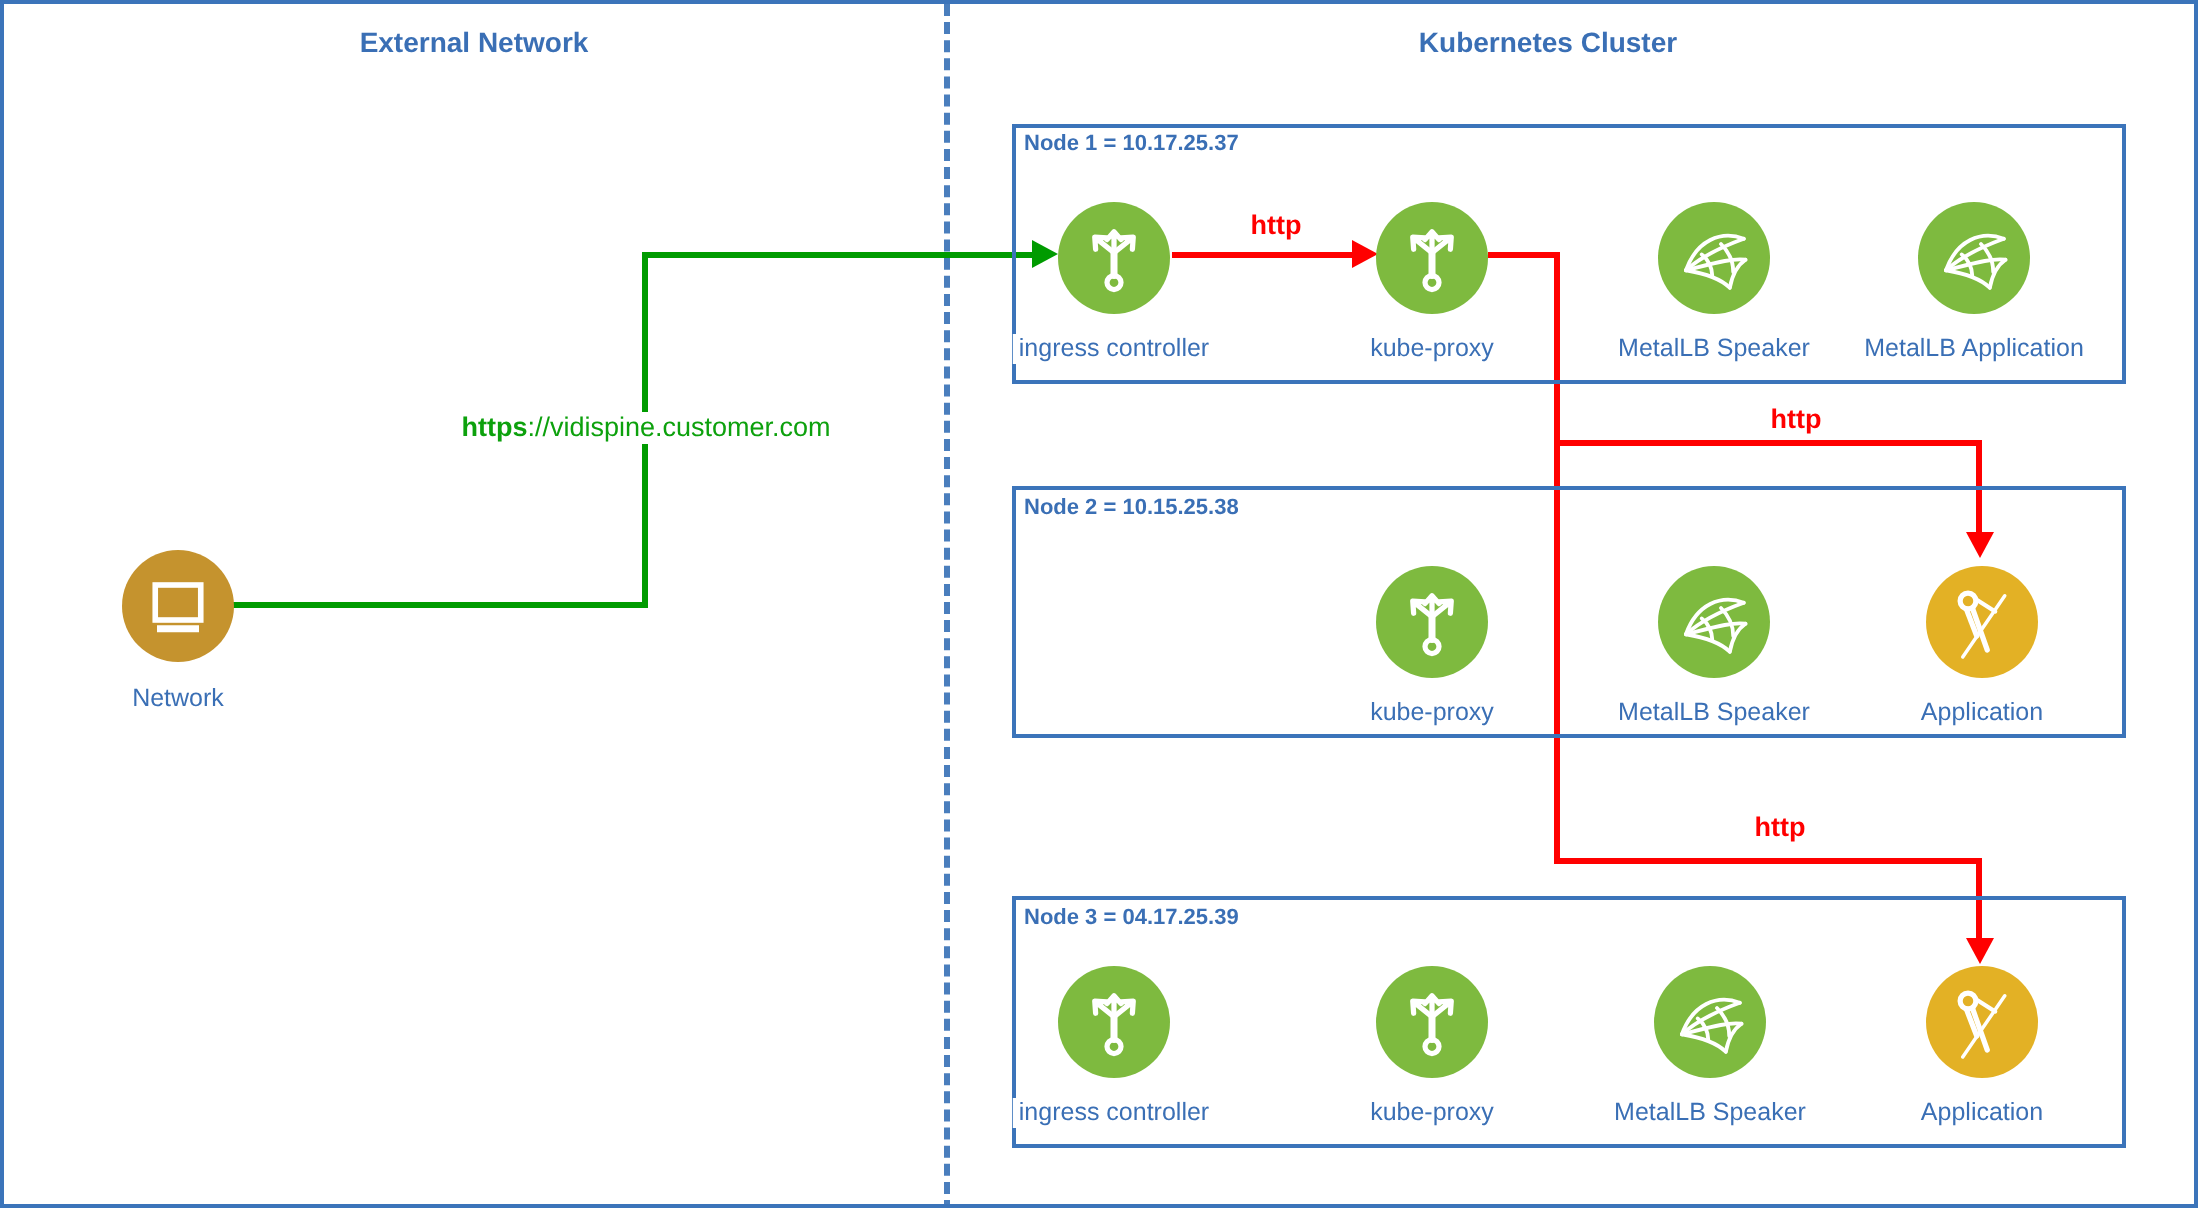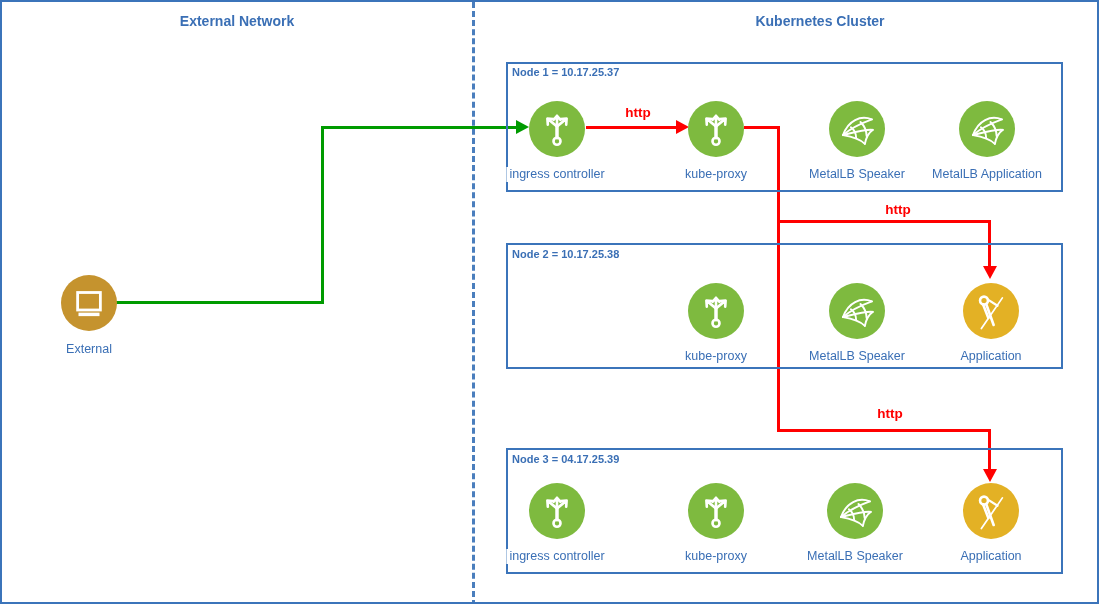--- a/index.html
+++ b/index.html
@@ -88,27 +88,30 @@
   }
   .https-label b{font-weight:bold;}
   svg{display:block;}
 </style>
 </head>
 <body>
 
 <div id="diagram">
 
   <div class="section-title" style="left:235px;top:11px;">External Network</div>
-  <div class="section-title" style="left:818px;top:11px;">Kubernetes Cluster</div>
+  <div class="section-title" style="left:772px;top:11px;">Kubernetes Cluster</div>
   <div class="divider"></div>
 
   <div class="line green-line" style="left:114px;top:299px;width:208px;height:3px;"></div>
   <div class="line green-line" style="left:319px;top:124px;width:3px;height:178px;"></div>
   <div class="line green-line" style="left:319px;top:124px;width:195px;height:3px;"></div>
   <div class="arrow-right ar-green" style="left:514px;top:118px;"></div>
+  <div class="https-label" style="left:321px;top:204px;">
+    <b>https</b><span>://vidispine.customer.com</span>
+  </div>
 
   <div class="line red-line" style="left:584px;top:124px;width:92px;height:3px;"></div>
   <div class="arrow-right ar-red" style="left:674px;top:118px;"></div>
   <div class="http-label" style="left:636px;top:103px;">http</div>
 
   <div class="line red-line" style="left:742px;top:124px;width:36px;height:3px;"></div>
   <div class="line red-line" style="left:775px;top:124px;width:3px;height:306px;"></div>
 
   <div class="line red-line" style="left:775px;top:218px;width:213px;height:3px;"></div>
   <div class="line red-line" style="left:986px;top:218px;width:3px;height:46px;"></div>
@@ -121,21 +124,21 @@
   <div class="http-label" style="left:888px;top:404px;">http</div>
 
   <div class="icon-circle gold-browser-bg" style="left:59px;top:273px;">
     <svg viewBox="0 0 48 48" width="42" height="42">
       <g fill="none" stroke="#ffffff" stroke-width="3.2">
         <rect x="11" y="12" width="26" height="20"></rect>
         <path d="M12 37 L36 37" stroke-width="4"></path>
       </g>
     </svg>
   </div>
-  <div class="comp-label" style="left:87px;top:340px;">External</div>
+  <div class="comp-label" style="left:87px;top:340px;">Network</div>
 
   <div class="node-box" style="top:60px;height:130px;"></div>
   <div class="node-title" style="left:510px;top:64px;">Node 1 = 10.17.25.37</div>
 
   <div class="icon-circle green-bg" style="left:527px;top:99px;">
     <svg viewBox="0 0 48 48" width="42" height="42">
         <g fill="none" stroke="#ffffff" stroke-width="3" stroke-linecap="round" stroke-linejoin="round">
       <circle cx="24" cy="38" r="4"></circle>
           <path d="M24 34 L24 21" stroke-width="4"></path>
       <path d="M24 21 L24 9 M20 13.5 L24 9 L28 13.5"></path>
@@ -183,21 +186,21 @@
           <path d="M8 31 C20 33, 28 36, 33 41"></path>
       <path d="M17 22 C21 25, 23 30, 23 34"></path>
           <path d="M28 16 C33 21, 35 27, 35 32"></path>
       <path d="M33 41 C34 36, 36 29, 42 25"></path>
     </g>
       </svg>
   </div>
   <div class="comp-label" style="left:985px;top:165px;">MetalLB Application</div>
 
   <div class="node-box" style="top:241px;height:126px;"></div>
-  <div class="node-title" style="left:510px;top:246px;">Node 2 = 10.17.25.38</div>
+  <div class="node-title" style="left:510px;top:246px;">Node 2 = 10.15.25.38</div>
 
   <div class="icon-circle green-bg" style="left:686px;top:281px;">
     <svg viewBox="0 0 48 48" width="42" height="42">
         <g fill="none" stroke="#ffffff" stroke-width="3" stroke-linecap="round" stroke-linejoin="round">
       <circle cx="24" cy="38" r="4"></circle>
           <path d="M24 34 L24 21" stroke-width="4"></path>
       <path d="M24 21 L24 9 M20 13.5 L24 9 L28 13.5"></path>
       <path d="M24 21 L13.5 12.5 M13.5 19 L13 12 L20 12.5"></path>
       <path d="M24 21 L34.5 12.5 M34.5 19 L35 12 L28 12.5"></path>
     </g>

